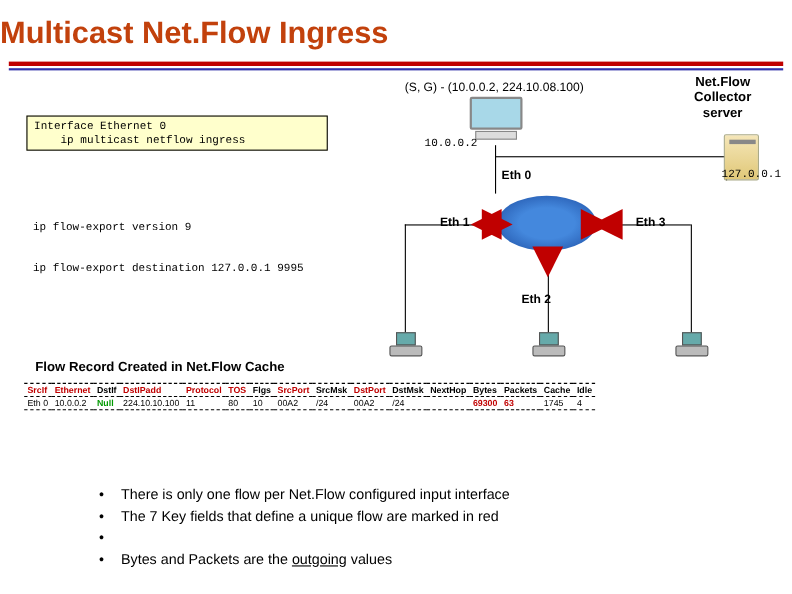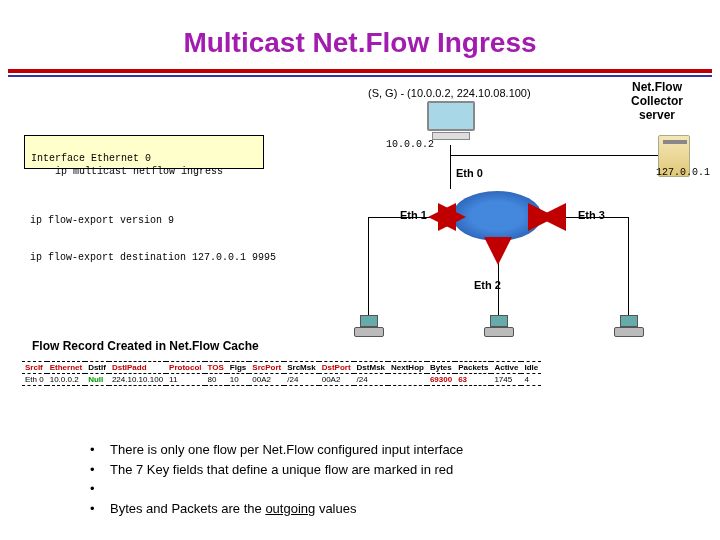--- a/index.html
+++ b/index.html
@@ -8,23 +8,23 @@
     width: 720px;
     height: 540px;
     background: #fff;
     font-family: Arial, Helvetica, sans-serif;
     position: relative;
     overflow: hidden;
   }
   .title {
     font-size: 28px;
     font-weight: bold;
-    text-align: center;
-    padding: 27px 0 10px 0;
-    color: #a21caf;
+    text-align: left;
+    padding: 14px 0 10px 0;
+    color: #c2410c;
   }
   .red-bar {
     height: 4px;
     background: #c00000;
     margin: 0 8px;
   }
   .blue-bar {
     height: 2px;
     background: #3333aa;
     margin: 2px 8px 0 8px;
@@ -53,28 +53,28 @@
     top: -6px;
     font-size: 12px;
     font-weight: bold;
     text-align: center;
     width: 90px;
     line-height: 1.15;
   }
   .cfg-box {
     position: absolute;
     left: 16px;
-    top: 48px;
-    width: 240px;
+    top: 31px;
+    width: 274px;
     height: 32px;
     background: #ffffcc;
     border: 1px solid #000;
     font-family: "Courier New", monospace;
     font-size: 10px;
-    padding: 16px 6px;
+    padding: 3px 6px;
     line-height: 1.3;
   }
   .cmd1 {
     position: absolute;
     left: 22px;
     top: 128px;
     font-family: "Courier New", monospace;
     font-size: 10px;
   }
   .cmd2 {
@@ -338,21 +338,21 @@
       <th class="red">Protocol</th>
       <th class="red">TOS</th>
       <th>Flgs</th>
       <th class="red">SrcPort</th>
       <th>SrcMsk</th>
       <th class="red">DstPort</th>
       <th>DstMsk</th>
       <th>NextHop</th>
       <th>Bytes</th>
       <th>Packets</th>
-      <th>Active</th>
+      <th>Cache</th>
       <th>Idle</th>
     </tr>
     <tr>
       <td>Eth 0</td>
       <td>10.0.0.2</td>
       <td class="green">Null</td>
       <td>224.10.10.100</td>
       <td>11</td>
       <td>80</td>
       <td>10</td>

